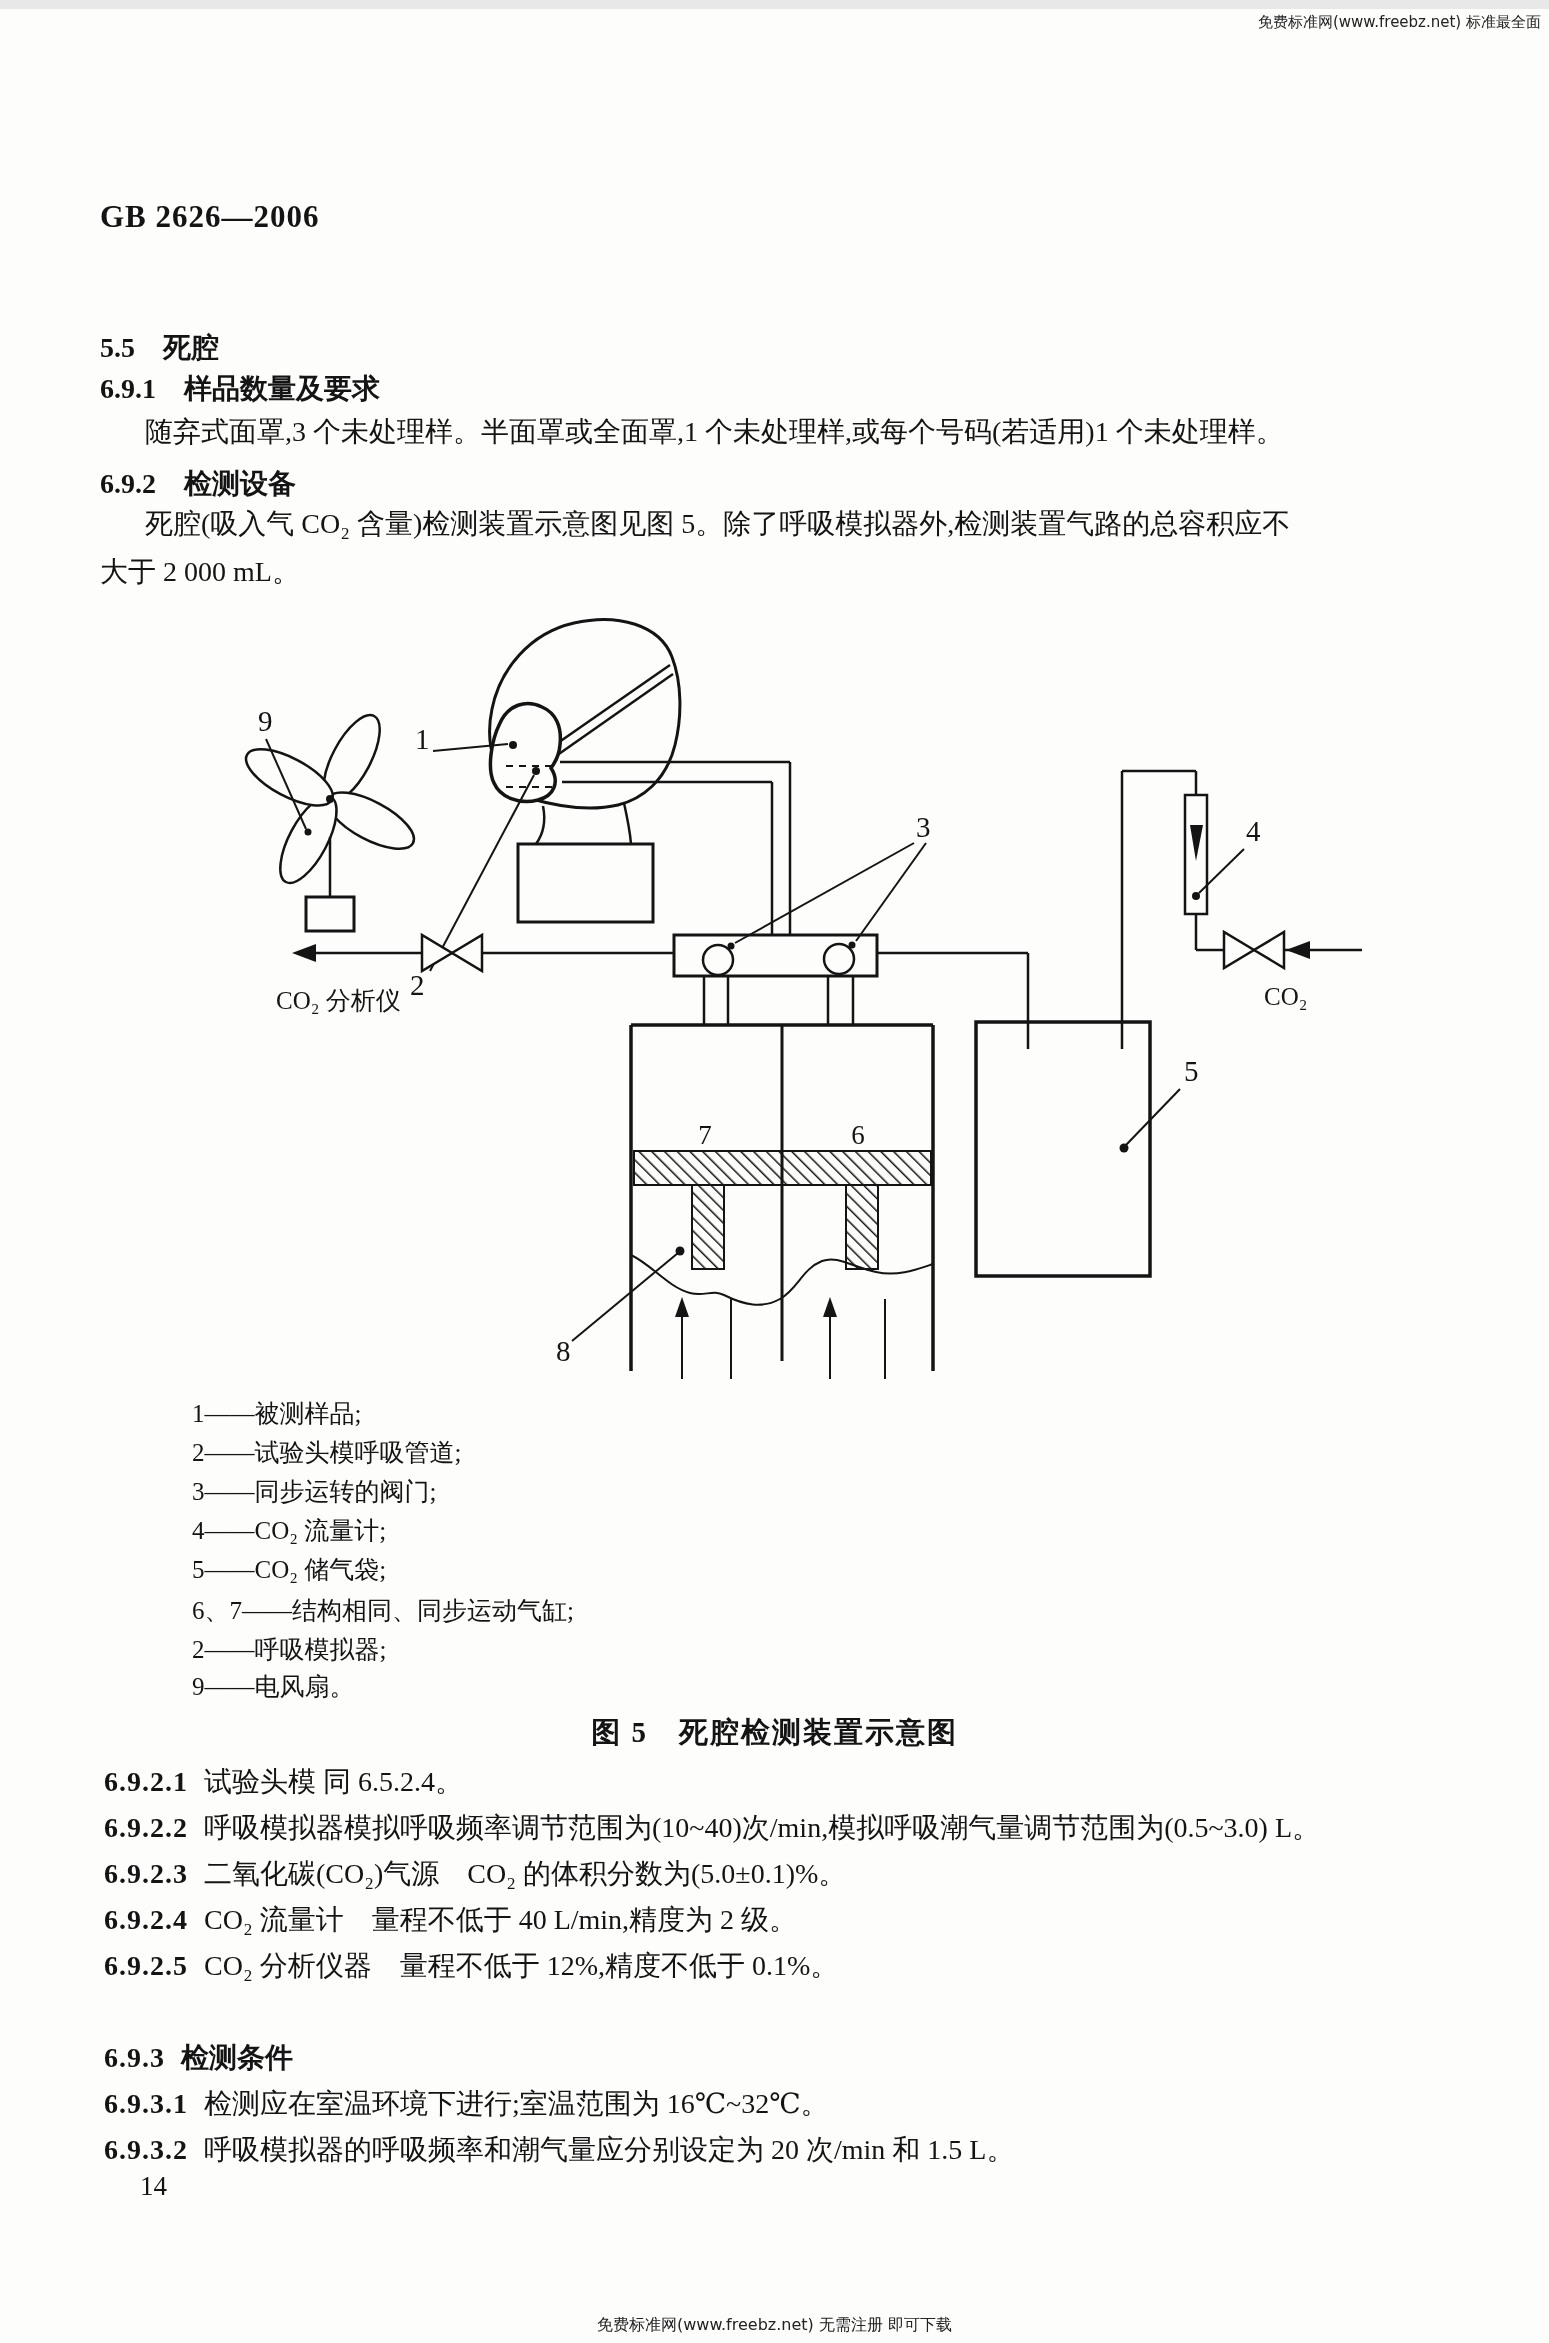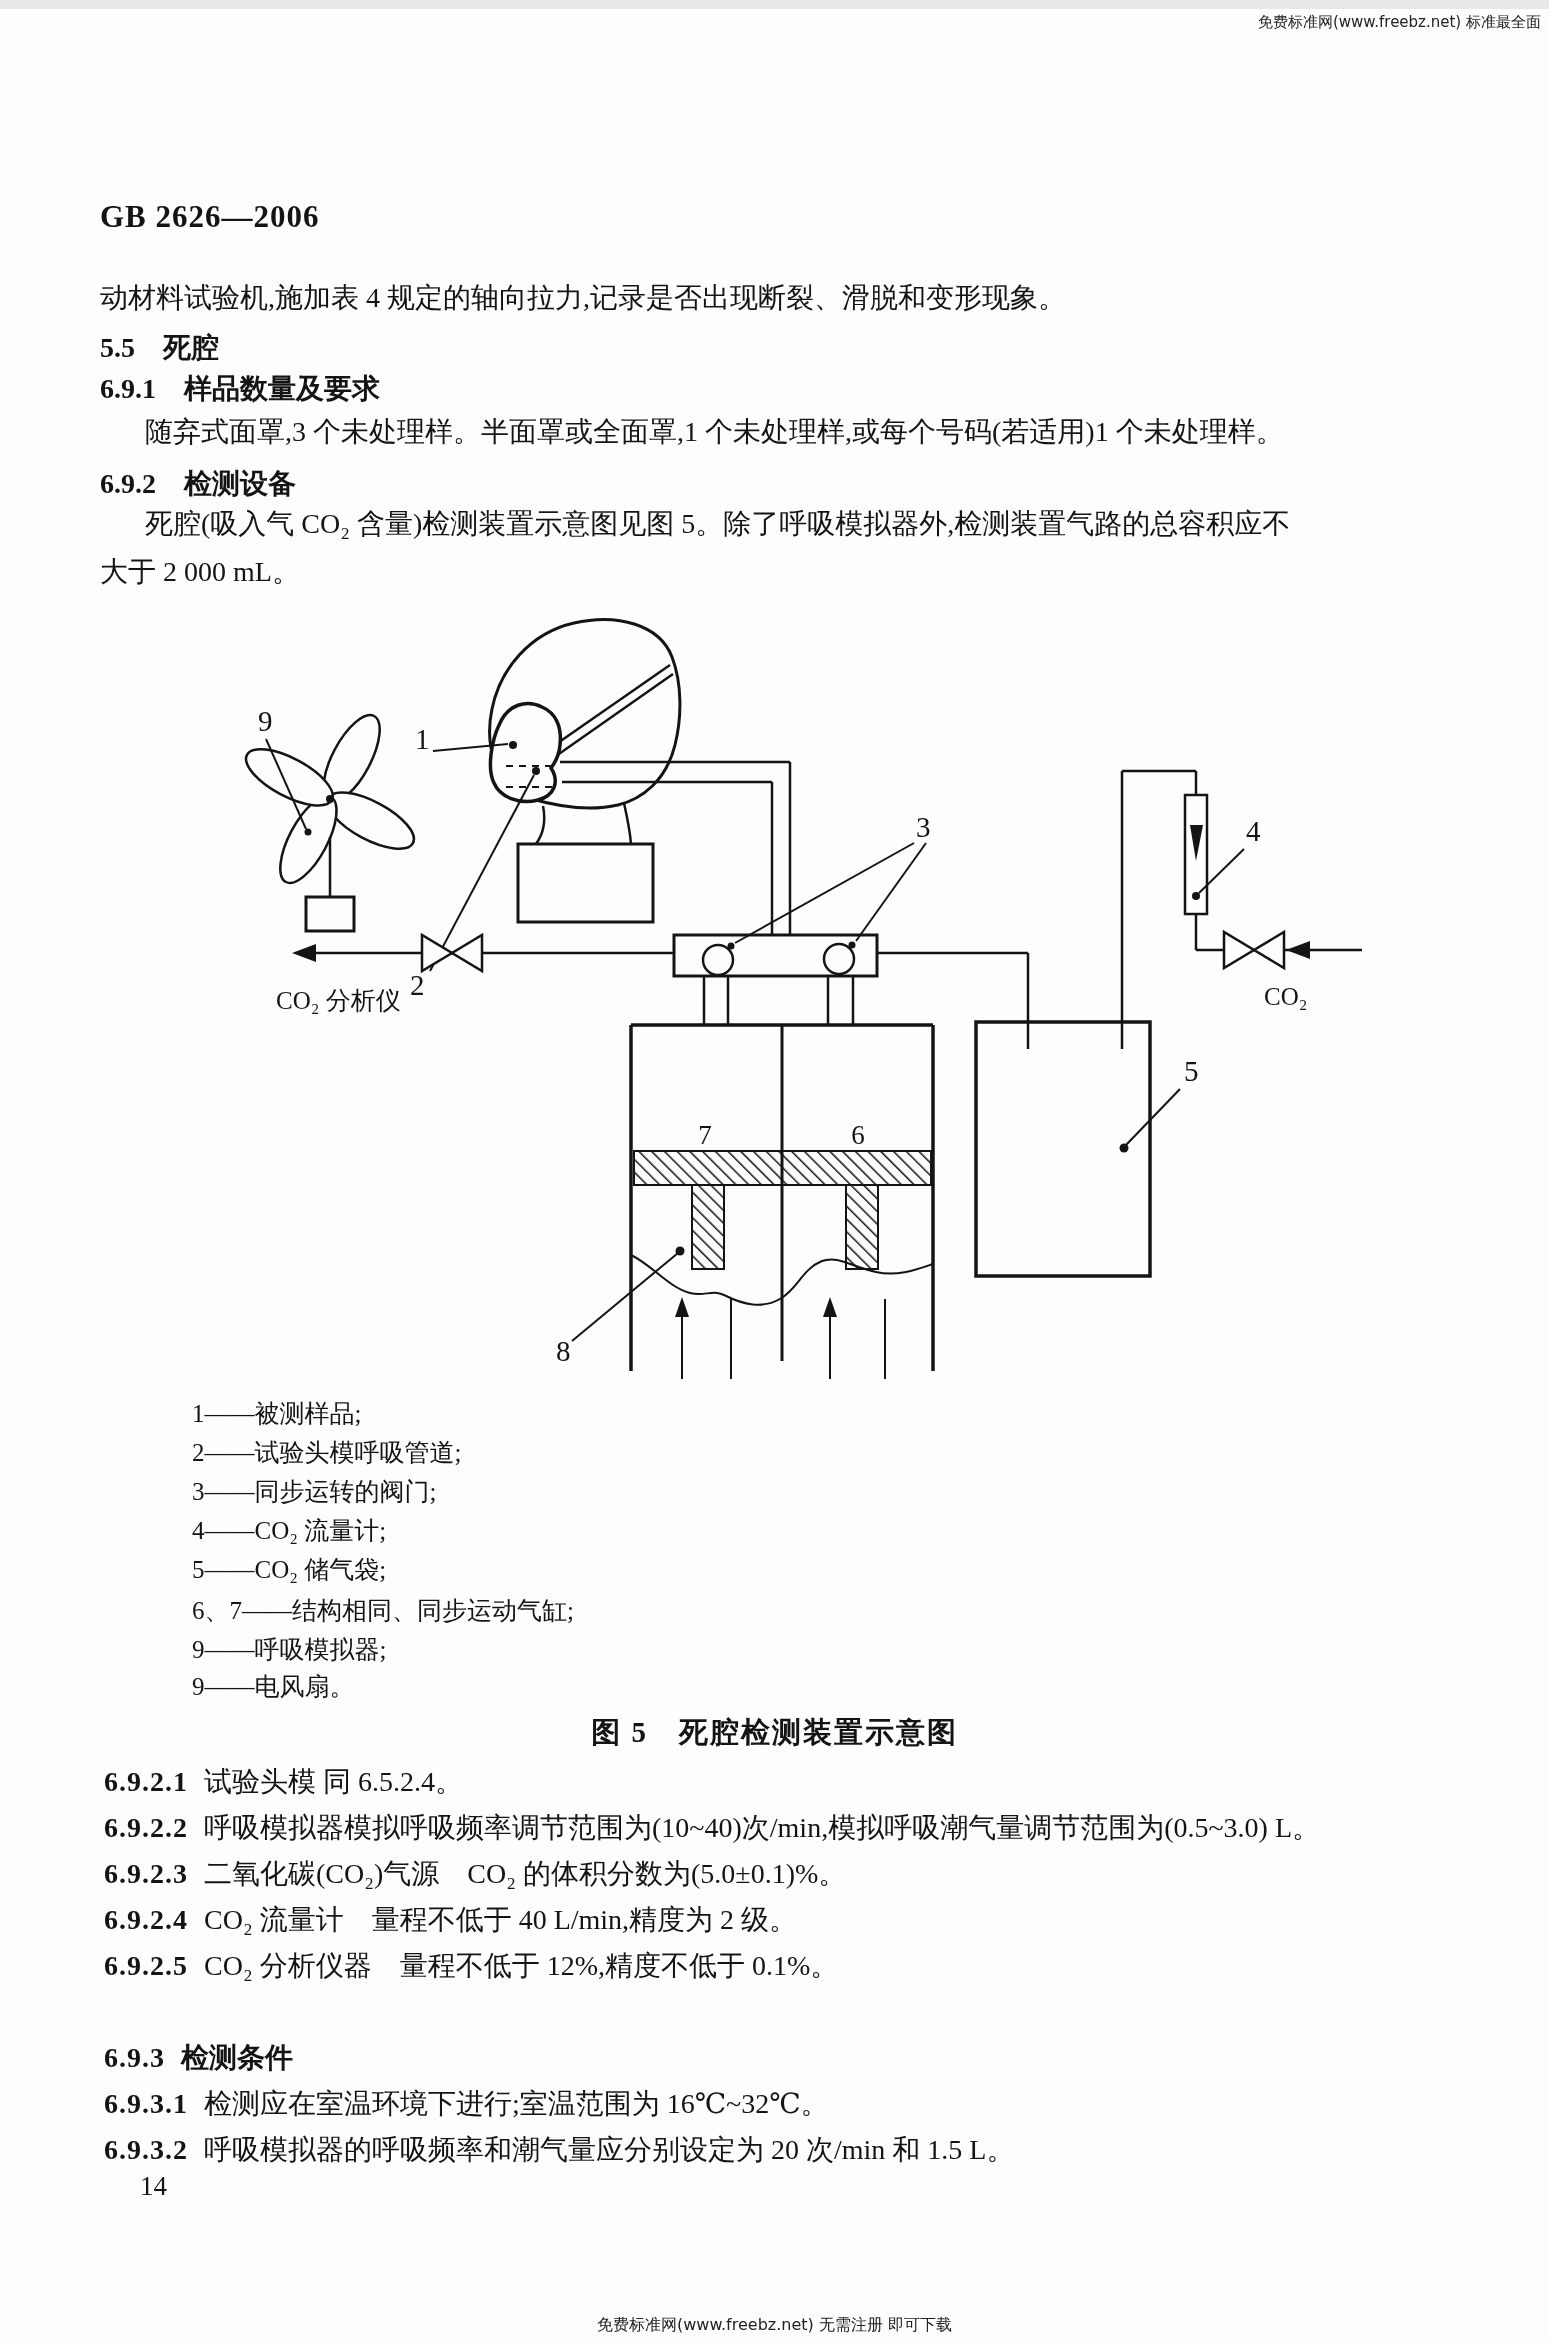--- a/index.html
+++ b/index.html
@@ -31,21 +31,20 @@
   .diagram{position:absolute;left:200px;top:590px;}
 </style>
 </head>
 <body>
 
 <div class="page">
 
   <div class="wm-top">免费标准网(www.freebz.net) 标准最全面</div>
   <div class="doc-number">GB 2626—2006</div>
 
-  <div class="t" style="top:272px;left:100px;">动材料试验机,施加表 4 规定的轴向拉力,记录是否出现断裂、滑脱和变形现象。</div>
   <div class="t bold" style="top:322px;left:100px;">5.5　死腔</div>
   <div class="t bold" style="top:363px;left:100px;">6.9.1　样品数量及要求</div>
   <div class="t indent" style="top:406px;">随弃式面罩,3 个未处理样。半面罩或全面罩,1 个未处理样,或每个号码(若适用)1 个未处理样。</div>
   <div class="t bold" style="top:458px;left:100px;">6.9.2　检测设备</div>
   <div class="t indent" style="top:498px;">死腔(吸入气 CO₂ 含量)检测装置示意图见图 5。除了呼吸模拟器外,检测装置气路的总容积应不</div>
   <div class="t" style="top:546px;left:100px;">大于 2 000 mL。</div>
 
   <svg class="diagram" width="1300" height="780" viewBox="0 0 1300 780">
     <defs>
       <pattern id="hatch" patternUnits="userSpaceOnUse" width="9" height="9" patternTransform="rotate(-45)">
@@ -189,21 +188,21 @@
       <circle cx="480" cy="652" r="4.5" fill="#141414"></circle>
     </g>
   </svg>
 
   <div class="legend-item" style="top:1388px;">1——被测样品;</div>
   <div class="legend-item" style="top:1427px;">2——试验头模呼吸管道;</div>
   <div class="legend-item" style="top:1466px;">3——同步运转的阀门;</div>
   <div class="legend-item" style="top:1505px;">4——CO₂ 流量计;</div>
   <div class="legend-item" style="top:1544px;">5——CO₂ 储气袋;</div>
   <div class="legend-item" style="top:1585px;">6、7——结构相同、同步运动气缸;</div>
-  <div class="legend-item" style="top:1624px;">9——呼吸模拟器;</div>
+  <div class="legend-item" style="top:1624px;">2——呼吸模拟器;</div>
   <div class="legend-item" style="top:1661px;">9——电风扇。</div>
 
   <div class="caption">图 5　死腔检测装置示意图</div>
 
   <div class="clause" style="top:1754px;">
     <span class="num">6.9.2.1</span><span>试验头模 同 6.5.2.4。</span>
   </div>
   <div class="clause" style="top:1800px;">
     <span class="num">6.9.2.2</span><span>呼吸模拟器模拟呼吸频率调节范围为(10~40)次/min,模拟呼吸潮气量调节范围为(0.5~3.0) L。</span>
   </div>

